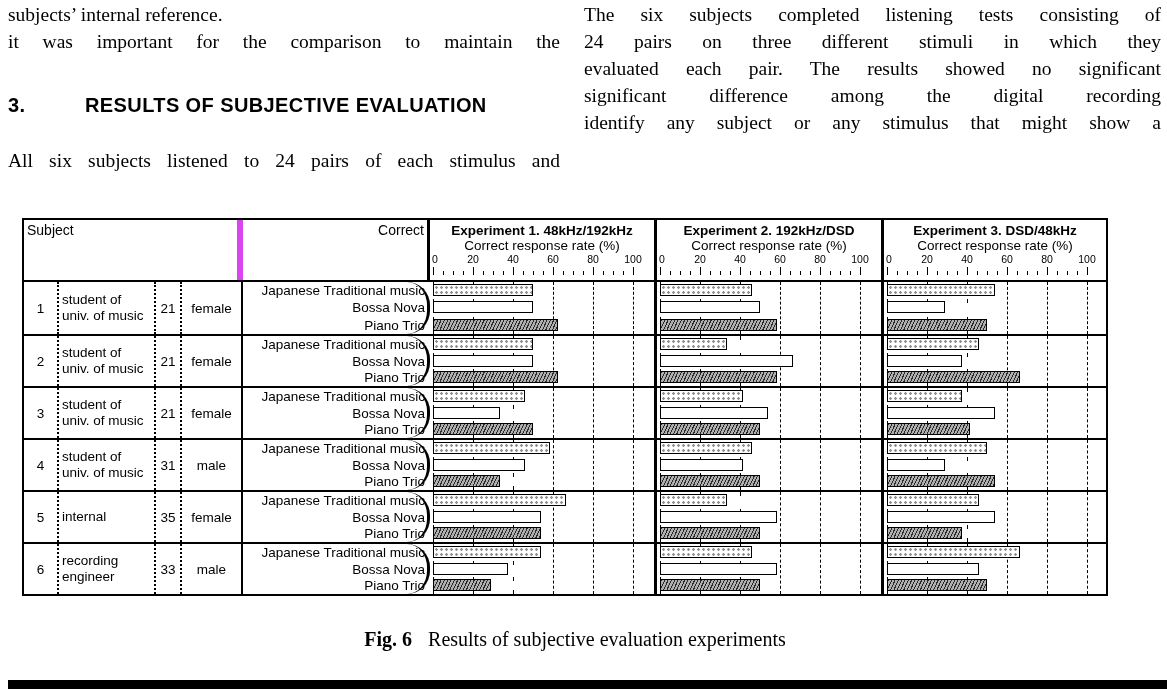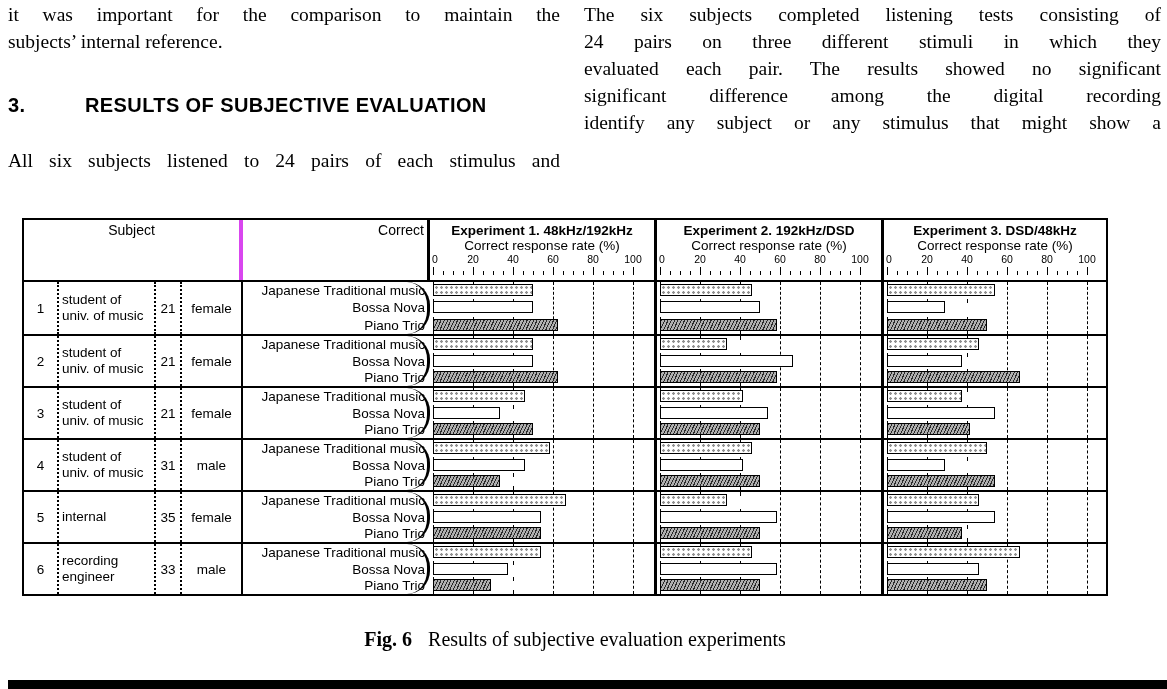--- a/index.html
+++ b/index.html
@@ -16,21 +16,21 @@
   .jline-left{text-align-last:left;}
 
   .section-heading{left:8px;top:94px;width:552px;display:flex;
     font-family:"Liberation Sans",sans-serif;font-weight:bold;font-size:20px;letter-spacing:.4px;}
   .section-number{width:77px;}
 
   
   .tbl{left:22px;top:218px;width:1086px;border:2px solid #000;background:#fff;
        font-family:"Liberation Sans",sans-serif;box-sizing:border-box;}
   .thead{display:flex;height:62px;border-bottom:2px solid #000;box-sizing:border-box;}
-  .h-subject{width:219px;border-right:4px solid #d946ef;box-sizing:border-box;display:flex;flex-direction:column;align-items:center;}
+  .h-subject{width:219px;border-right:6px solid #d946ef;box-sizing:border-box;display:flex;flex-direction:column;}
   .h-subject-label{flex:1;font-size:14px;padding:2px 3px;}
   .h-subject-sub{height:22px;border-top:2px solid #000;box-sizing:border-box;display:flex;font-size:13.5px;}
   .h-subject-sub span{display:flex;align-items:center;justify-content:center;box-sizing:border-box;height:100%;}
   .hs-no{width:33px;}
   .hs-occ{width:97px;border-left:2px dotted #000;justify-content:flex-start !important;padding-left:3px;}
   .hs-age{width:26px;border-left:2px dotted #000;}
   .hs-gender{flex:1;border-left:2px dotted #000;}
   .h-stim{width:187px;border-right:3px solid #000;box-sizing:border-box;text-align:right;font-size:14px;padding:2px 3px;}
   .h-exp{display:flex;flex-direction:column;align-items:center;box-sizing:border-box;border-right:3px solid #000;}
   .h-exp.e1,.h-exp.e2{width:227px;}
@@ -74,22 +74,22 @@
 
   
   .caption{left:0;top:628px;width:1150px;text-align:center;font-size:20px;}
   .cap-label{font-weight:bold;margin-right:16px;}
   .bottom-rule{left:8px;right:0;top:680px;height:9px;background:#000;}
 </style>
 </head>
 <body>
 
 <div class="abs textcol col-left-p1">
+    <div class="jline jline-left">subjects’ internal reference.</div>
     <div class="jline">it was important for the comparison to maintain the</div>
-    <div class="jline jline-left">subjects’ internal reference.</div>
   </div>
 
 <div class="abs section-heading">
   <span class="section-number">3.</span>
   <span>RESULTS OF SUBJECTIVE EVALUATION</span>
 </div>
 
 <div class="abs textcol col-left-p2">
     <div class="jline">All six subjects listened to 24 pairs of each stimulus and</div>
   </div>

